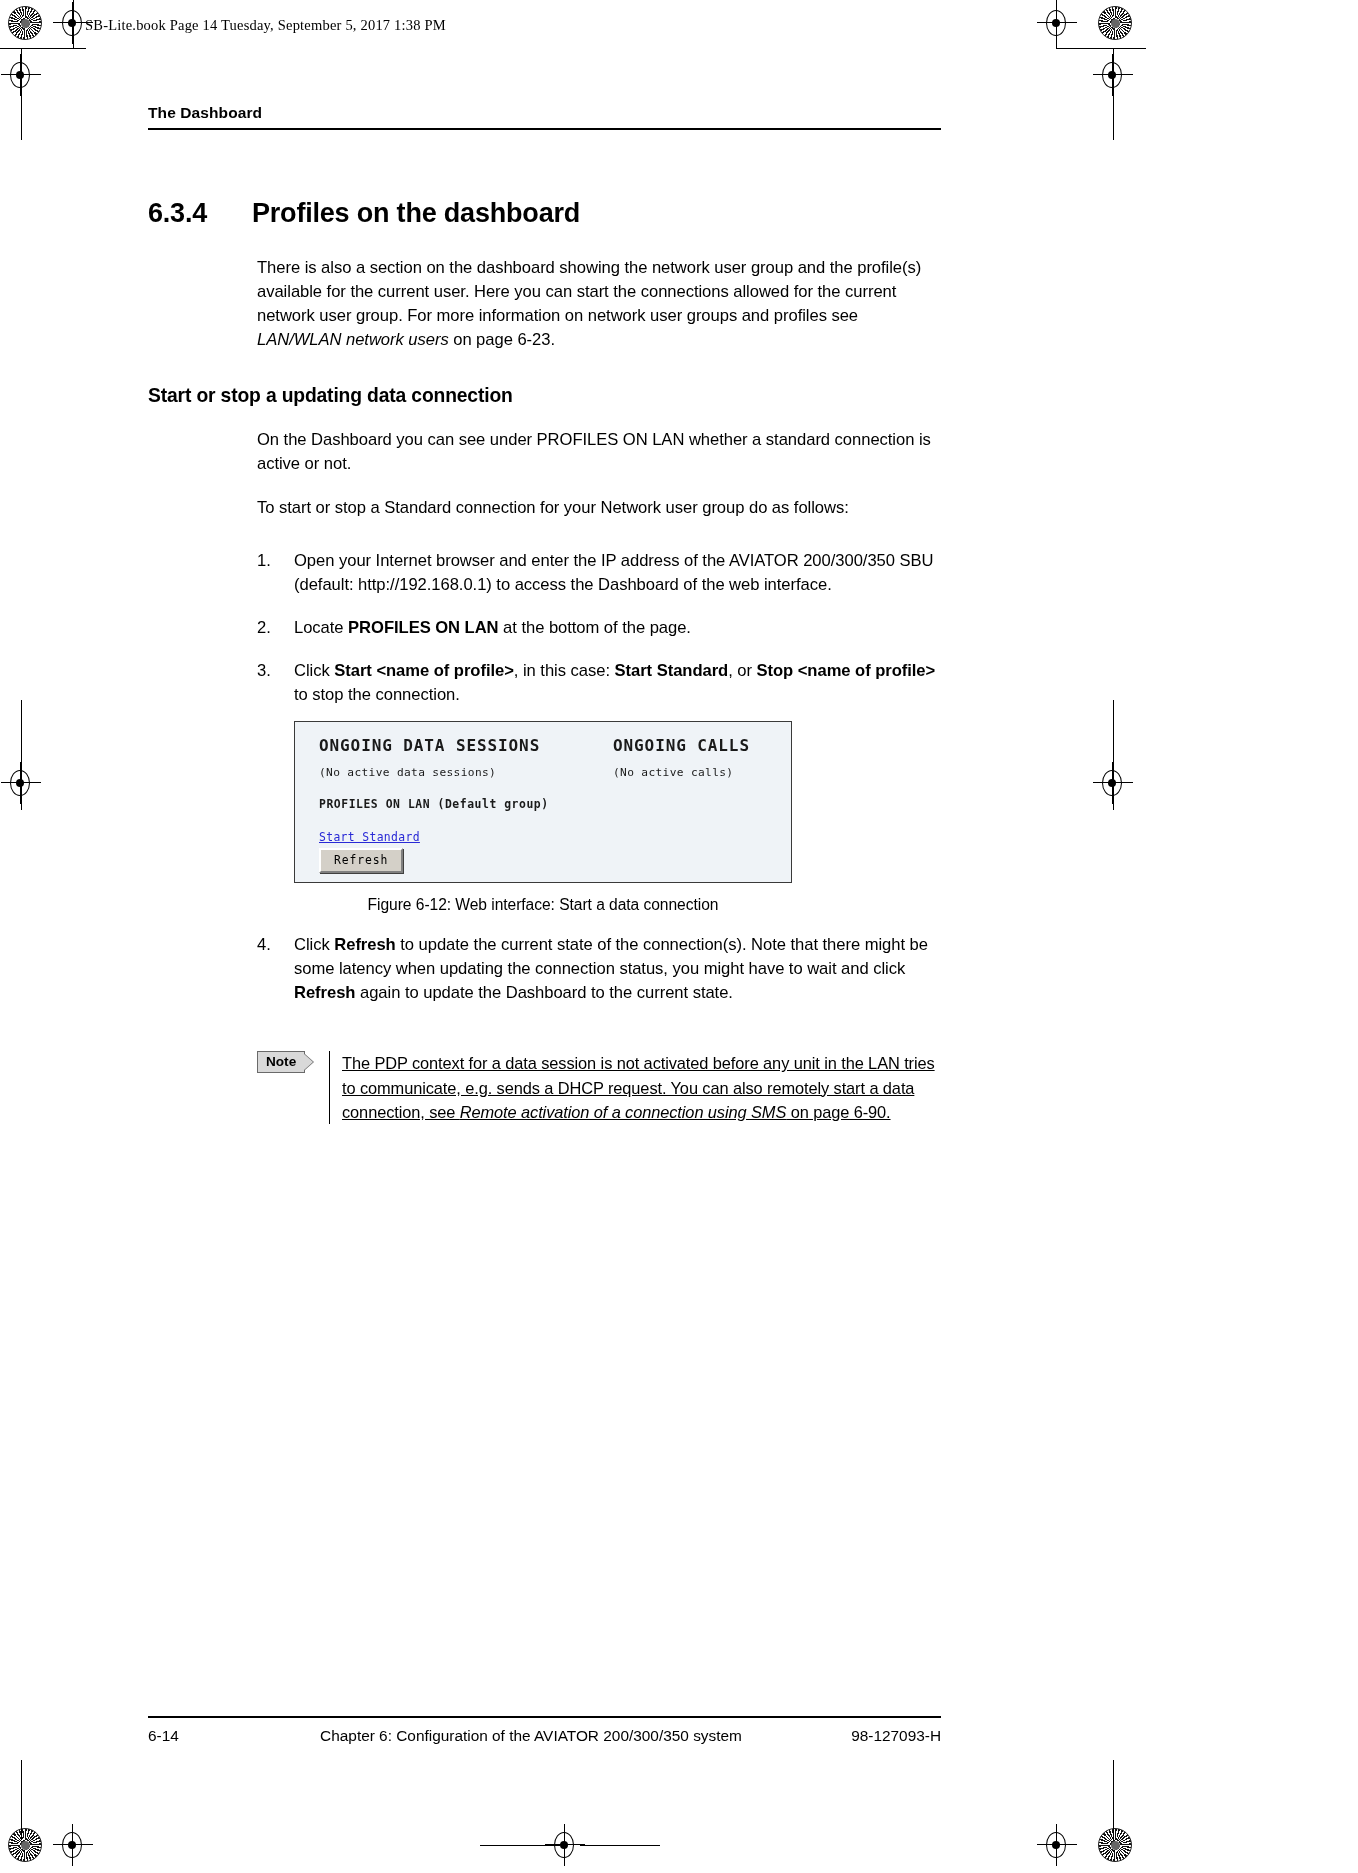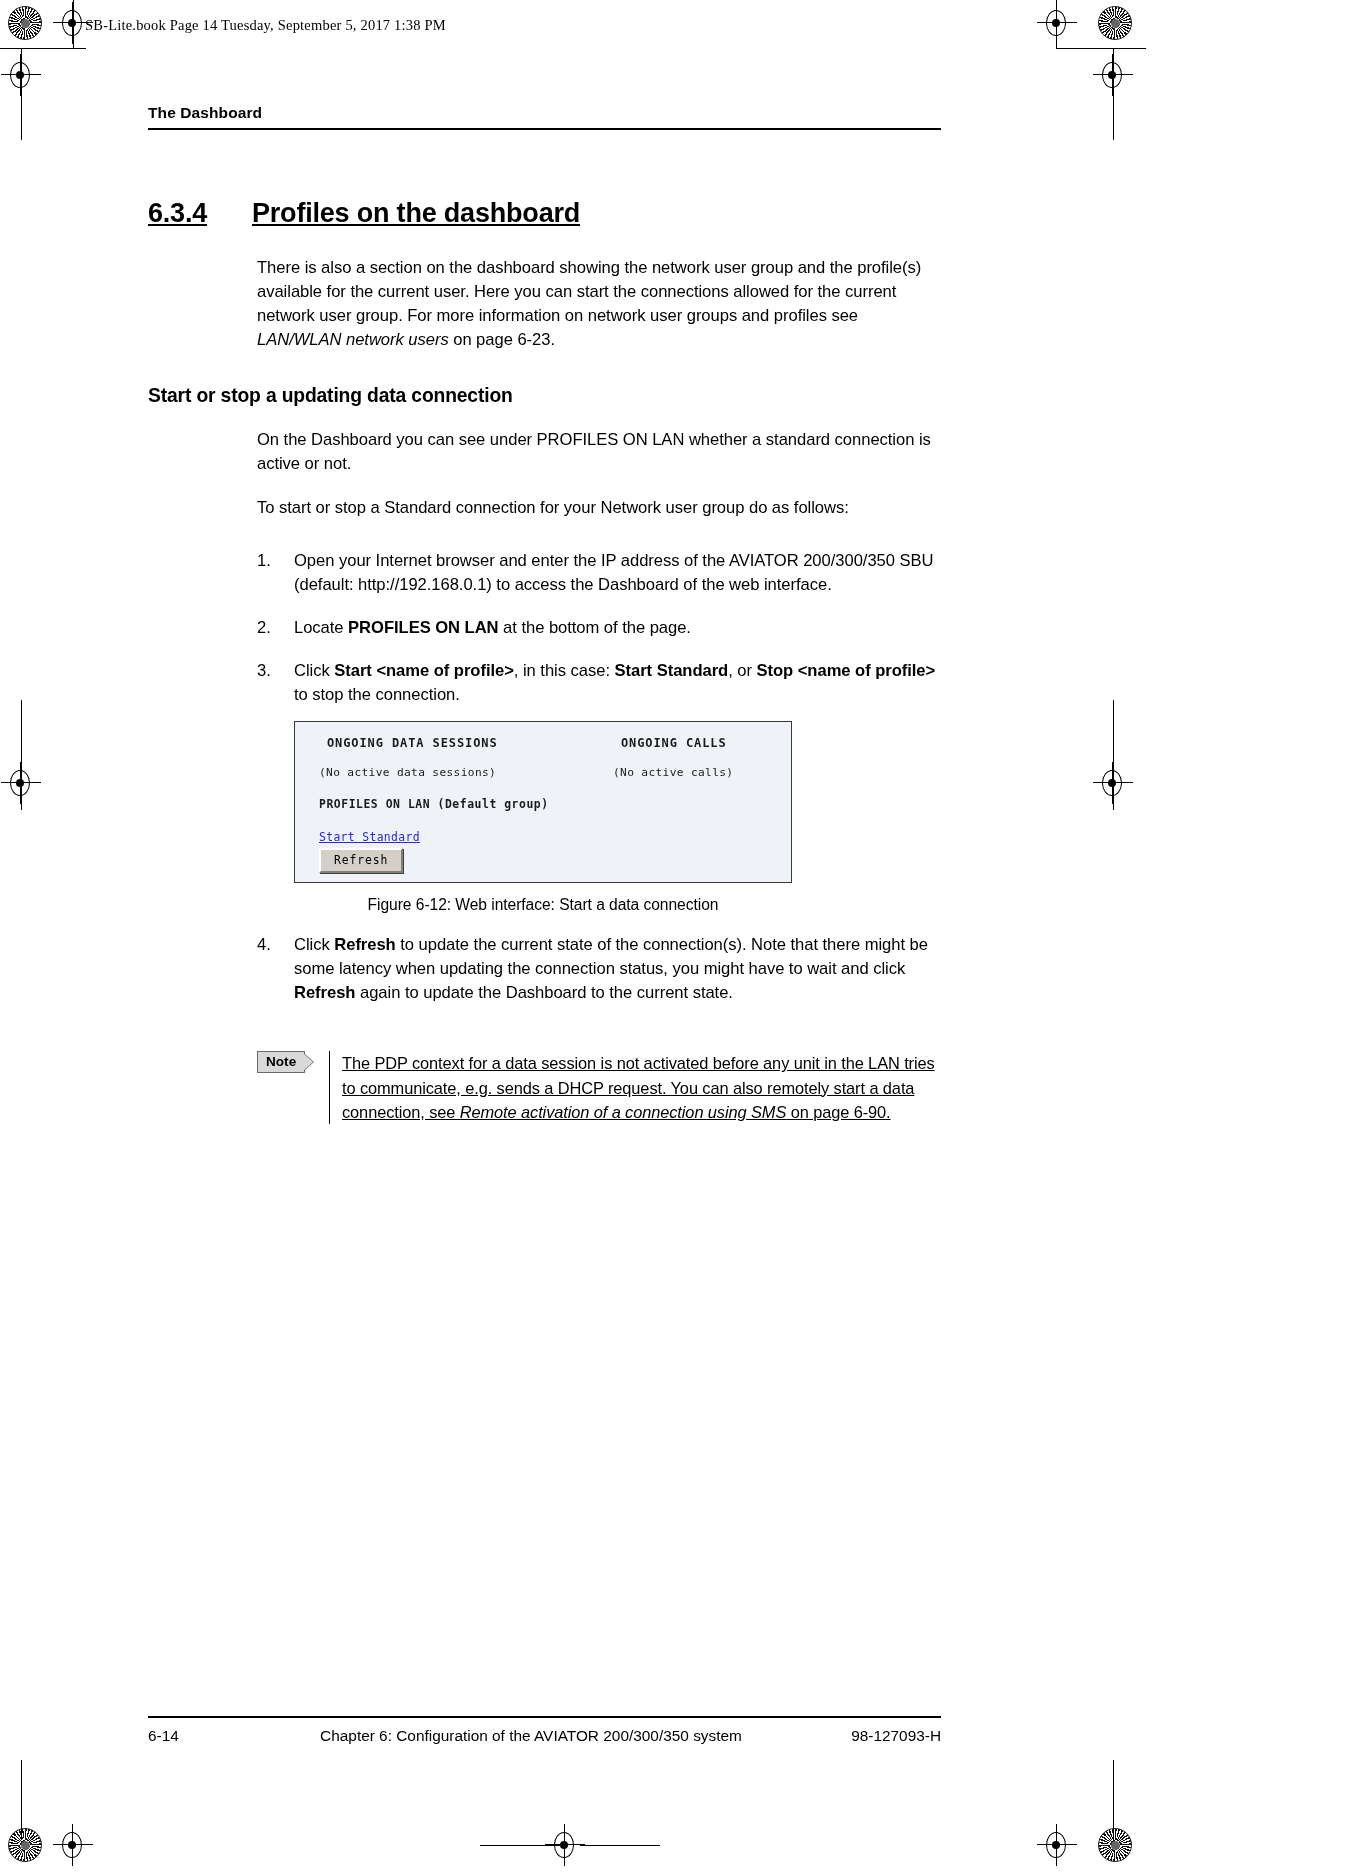--- a/index.html
+++ b/index.html
@@ -108,21 +108,20 @@
     border-bottom: 2.2px solid #000;
     width: 793px;
   }
 
   .h3 {
     display: flex;
     margin-top: 68px;
     font-size: 27px;
     font-weight: bold;
     letter-spacing: -0.2px;
-    text-decoration: underline;
   }
   .h3 .num { width: 104px; flex: none; }
 
   .body-indent { margin-left: 109px; width: 684px; }
 
   p.body {
     font-size: 16.6px;
     line-height: 24.1px;
     margin: 0;
     letter-spacing: -0.05px;
@@ -175,26 +174,25 @@
     height: 162px;
     background: #eff3f7;
     border: 1.6px solid #3a3a3a;
     box-sizing: border-box;
     position: relative;
     font-family: "DejaVu Sans Mono", monospace;
   }
   .ws-col-l { position: absolute; left: 24px; }
   .ws-col-r { position: absolute; left: 318px; }
   .ws-head {
-    font-size: 12px;
+    font-size: 16px;
     font-weight: bold;
     letter-spacing: 0.9px;
     color: #1a1a1a;
     white-space: nowrap;
-    margin-left: 8px;
   }
   .ws-text {
     font-size: 11.2px;
     letter-spacing: 0.35px;
     color: #1a1a1a;
     white-space: nowrap;
   }
   .ws-row1 { top: 14px; }
   .ws-row2 { top: 44px; }
   .ws-row3 { top: 75px; }

